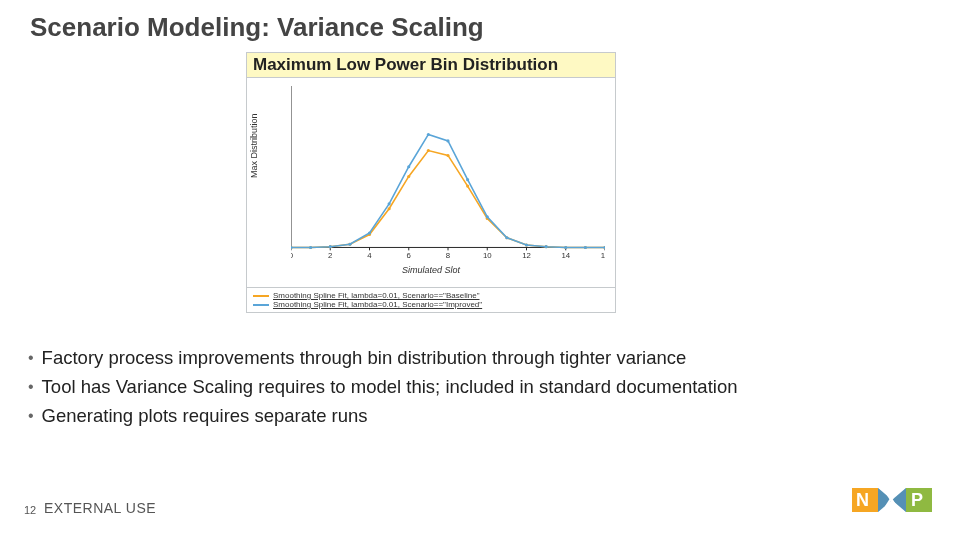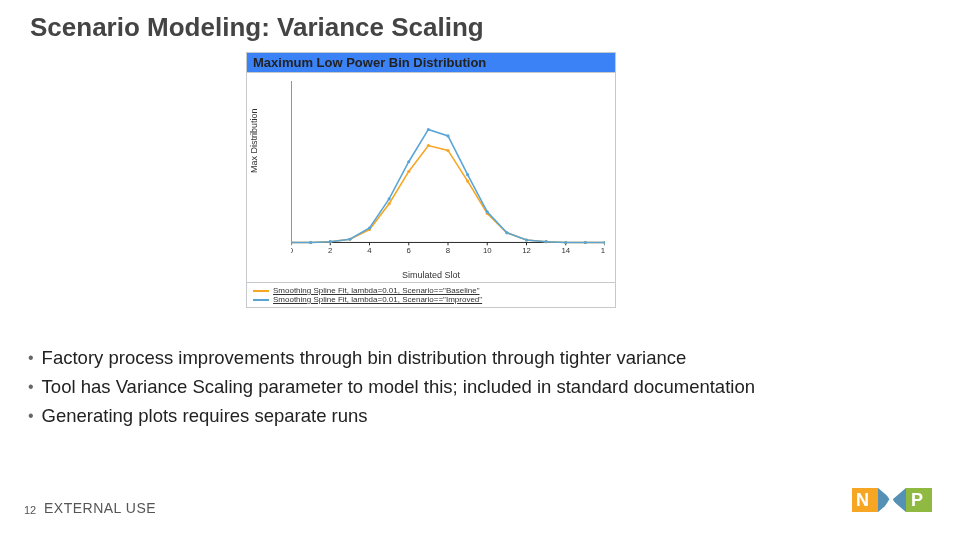--- a/index.html
+++ b/index.html
@@ -11,36 +11,36 @@
   }
   .title {
     position: absolute; left: 30px; top: 12px;
     font-size: 26px; font-weight: bold; color: #444;
   }
   .chart-wrap {
     position: absolute; left: 246px; top: 52px;
     width: 370px;
   }
   .chart-title-bar {
-    background: #3b82f6; border: 1px solid #c6cacd;
-    padding: 2px 6px; font-size: 13px; font-weight: bold; color: #222;
+    background: #fef9c3; border: 1px solid #c6cacd;
+    padding: 2px 6px; font-size: 17px; font-weight: bold; color: #222;
   }
   .plot-box {
     border: 1px solid #c6cacd; border-top: none;
     height: 210px; position: relative; background: #fff;
   }
   .ylab {
     position: absolute; left: 2px; top: 50%;
     transform: translateY(-50%) rotate(-90deg);
     transform-origin: left top;
     font-size: 9px; color: #333; white-space: nowrap;
   }
   .xlab {
-    position: absolute; left: 0; bottom: 2px; width: 100%;
-    text-align: center; font-size: 9px; color: #333;
+    position: absolute; left: 0; bottom: 12px; width: 100%;
+    text-align: center; font-size: 9px; color: #333; font-style: italic;
   }
   .plot-inner {
     position: absolute; left: 44px; top: 8px; right: 10px; bottom: 28px;
   }
   .plot-inner svg { width: 100%; height: 100%; display: block; }
   .axisln { stroke: #222; stroke-width: 1; }
   .gridlbl { font: 8px Arial; fill: #333; }
   .series { fill: none; stroke-width: 1.6; }
   .mark1 { fill: #f6a623; }
   .mark2 { fill: #5aa5d8; }
@@ -174,21 +174,21 @@
   </div>
 </div>
 
 <div class="bullets">
   <div class="brow">
     <span class="bp">•</span>
     <span>Factory process improvements through bin distribution through tighter variance</span>
   </div>
   <div class="brow">
     <span class="bp">•</span>
-    <span>Tool has Variance Scaling parameter to model this; included in standard documentation</span>
+    <span>Tool has Variance Scaling requires to model this; included in standard documentation</span>
   </div>
   <div class="brow">
     <span class="bp">•</span>
     <span>Generating plots requires separate runs</span>
   </div>
 </div>
 
 <div class="page-num">12</div>
 <div class="ext-use">EXTERNAL USE</div>
 

